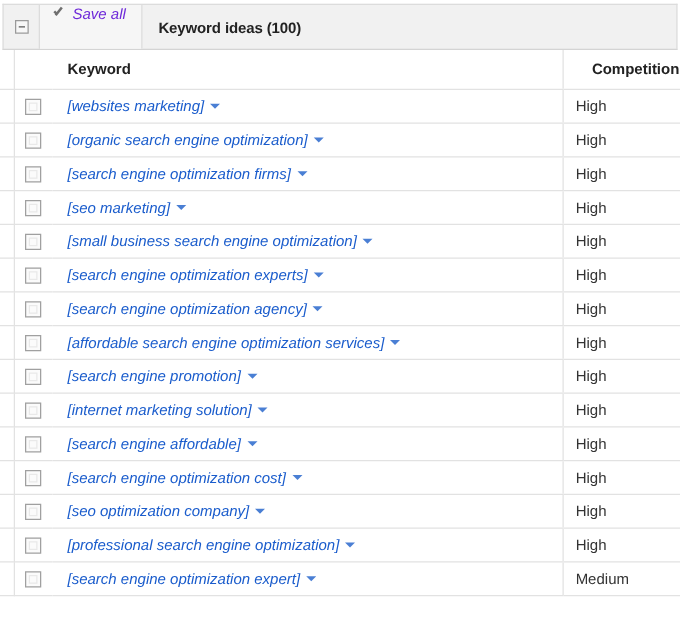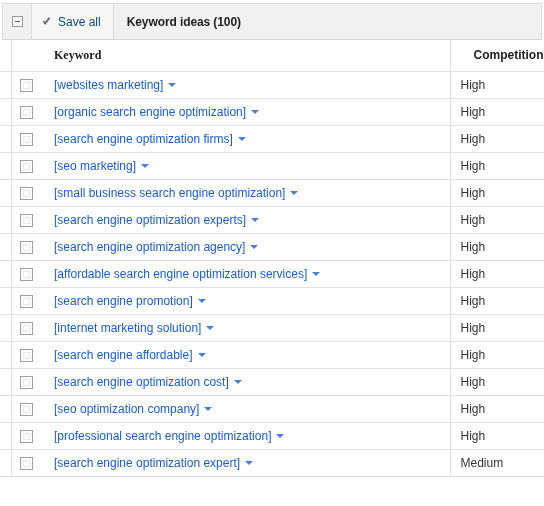--- a/index.html
+++ b/index.html
@@ -51,28 +51,28 @@
     left: 2px;
     right: 2px;
     top: 4px;
     height: 1px;
     background: #5a5a5a;
   }
   .save-all-btn {
     height: 100%;
     padding: 0 12px 0 10px;
     display: flex;
-    align-items: center;
     gap: 5px;
     background: #f6f6f6;
     border-right: 1px solid #dcdcdc;
     box-sizing: border-box;
     cursor: pointer;
-    color: #0c4a6e;
-    font-size: 12px;
+    color: #6d28d9;
+    font-size: 12px;
+    font-style: italic;
   }
   .check-glyph {
     display: inline-block;
     width: 11px;
     height: 11px;
     position: relative;
   }
   .check-glyph::before {
     content: "";
     position: absolute;
@@ -124,21 +124,21 @@
     font-weight: bold;
     color: #222222;
     text-align: left;
     vertical-align: middle;
     background: #ffffff;
     border-bottom: 1px solid #d9d9d9;
     padding: 0;
   }
   th.h-gutter { border-right: 1px solid #e2e2e2; }
   th.h-check  { }
-  th.h-kw     { padding-left: 12px; font-family: Liberation Serif, serif; }
+  th.h-kw     { padding-left: 12px; }
   th.h-comp   { padding-left: 23px; border-left: 1px solid #e2e2e2; }
 
   tbody td {
     height: 27px;
     vertical-align: middle;
     padding: 0;
     background: #ffffff;
   }
   td.g-gutter { border-right: 1px solid #e2e2e2; }
   td.g-check  { text-align: center; }
@@ -161,20 +161,21 @@
     position: absolute;
     left: 2px; top: 2px; right: 2px; bottom: 2px;
     border: 1px solid #e9e9e9;
   }
 
   .kw-link {
     color: #1a5ccc;
     text-decoration: none;
     cursor: pointer;
     font-size: 12px;
+    font-style: italic;
   }
 
   .kw-caret {
     display: inline-block;
     margin-left: 5px;
     width: 0;
     height: 0;
     border-left: 4px solid transparent;
     border-right: 4px solid transparent;
     border-top: 4px solid #4a7fd4;

